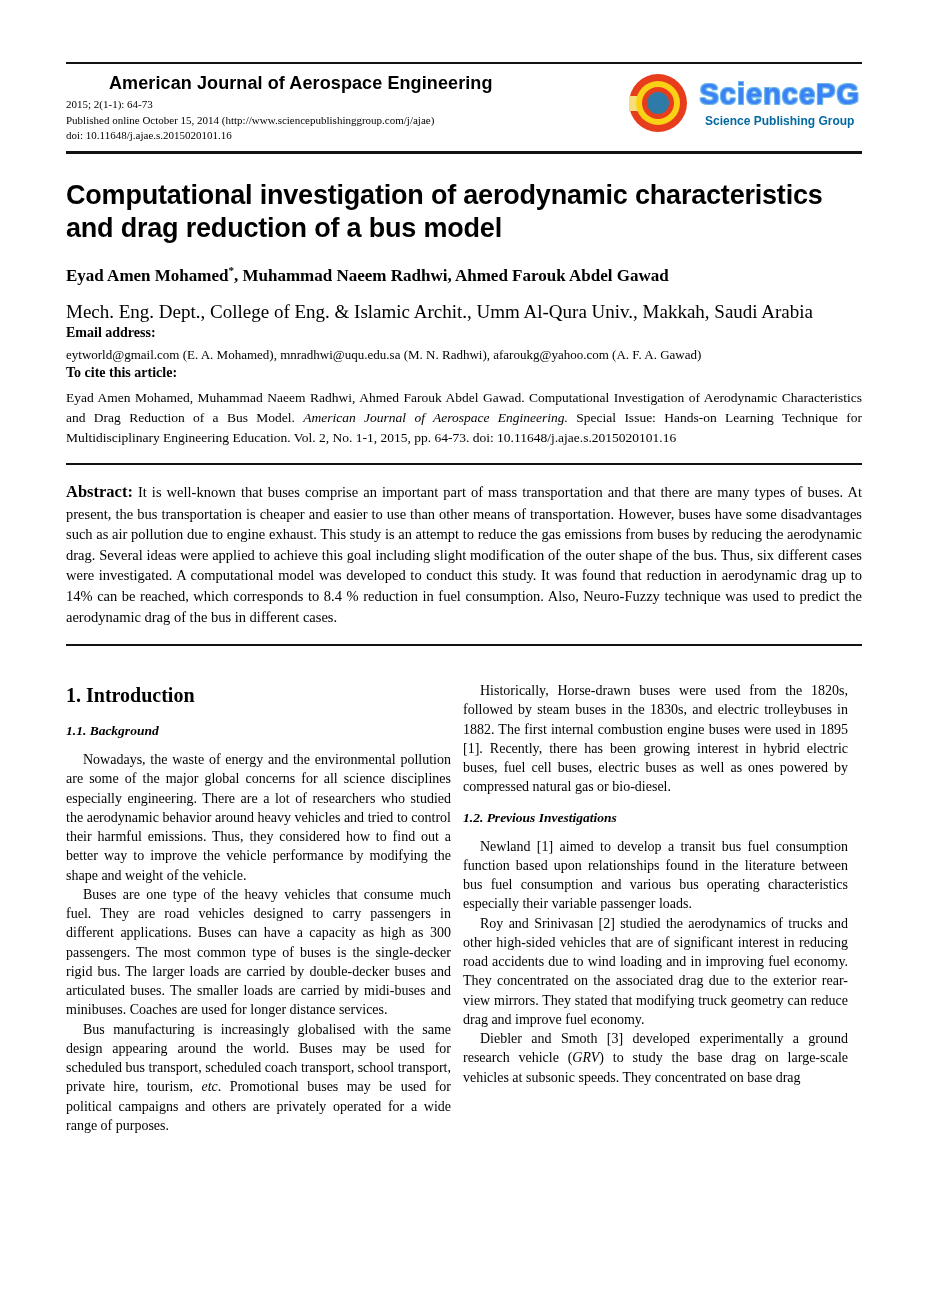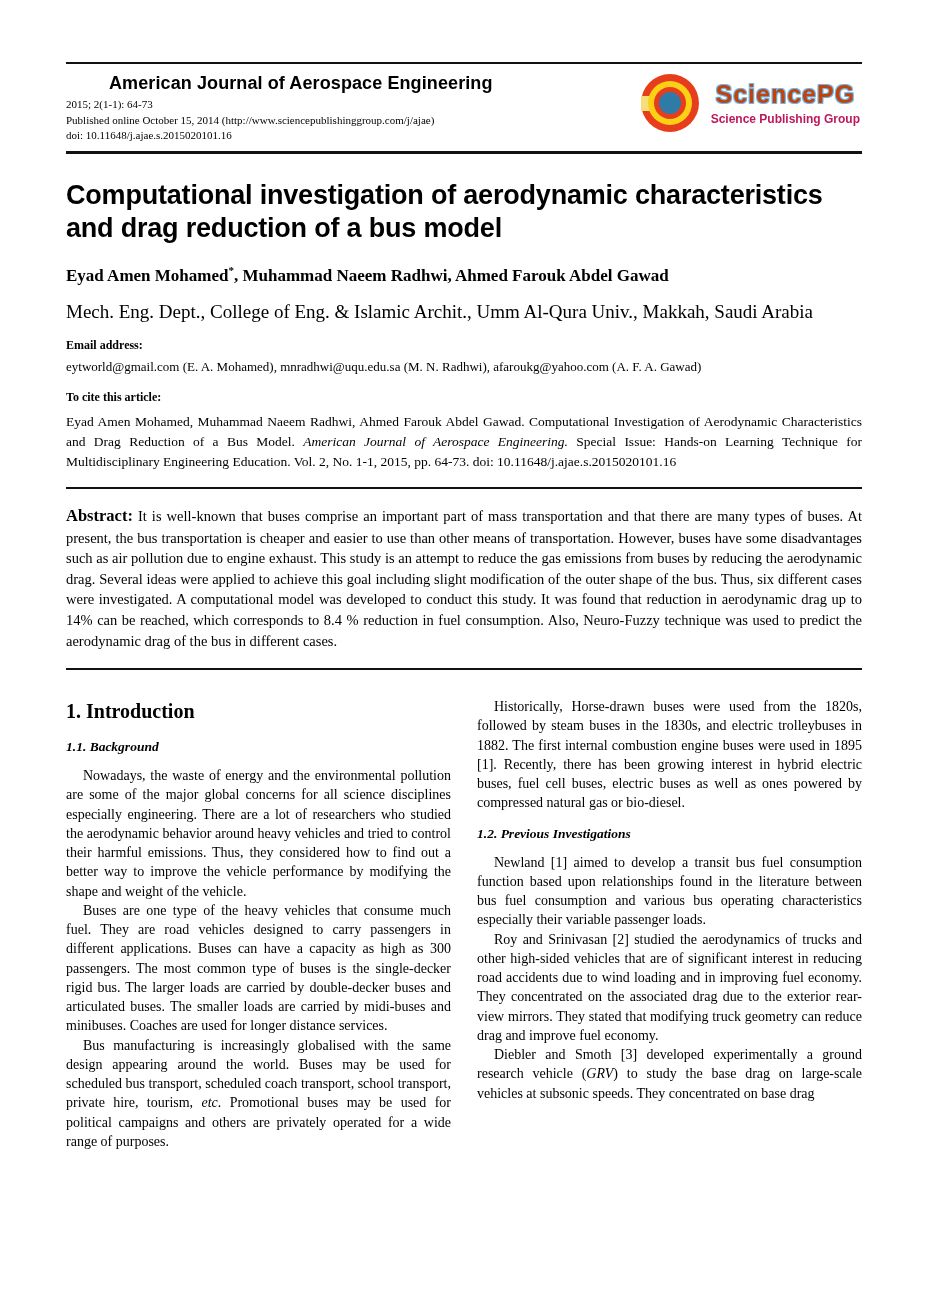--- a/index.html
+++ b/index.html
@@ -27,42 +27,42 @@
   
   .logo { display: flex; align-items: center; gap: 12px; margin-top: 1px; margin-right: 2px; }
   .emblem { position: relative; width: 58px; height: 58px; border-radius: 50%; background: #e83d1c; flex: 0 0 auto; }
   .emblem .stripe { position: absolute; left: 0; top: 22px; width: 28px; height: 15px; background: #f6de7a; }
   .emblem .ring-yellow { position: absolute; inset: 7px; border-radius: 50%; background: #fbd116; }
   .emblem .ring-red { position: absolute; inset: 6px; border-radius: 50%; background: #e83d1c; }
   .emblem .core { position: absolute; inset: 5px; border-radius: 50%; background: #2e7ba8; }
   .logo-text { display: flex; flex-direction: column; align-items: center; }
   .logo-brand {
     font-family: "Liberation Sans", sans-serif;
-    font-size: 25px; font-weight: bold; letter-spacing: 1px;
-    color: #c2410c;
+    font-size: 29px; font-weight: bold; letter-spacing: 1px;
+    color: #3b82f6;
     text-shadow: -1px -1px 0 #6db8e8, 1px -1px 0 #6db8e8, -1px 1px 0 #6db8e8, 1px 1px 0 #6db8e8;
   }
-  .logo-sub { font-family: "Liberation Sans", sans-serif; font-size: 12px; font-weight: bold; color: #be185d; margin-top: 3px; }
+  .logo-sub { font-family: "Liberation Sans", sans-serif; font-size: 12px; font-weight: bold; color: #0369a1; margin-top: 3px; }
 
   
   .title { font-family: "Liberation Sans", sans-serif; font-size: 27px; font-weight: bold; line-height: 1.22; margin-top: 25px; letter-spacing: -0.2px; }
   .authors { font-size: 17px; font-weight: bold; margin-top: 19px; }
   .authors sup { font-size: 11px; }
   .affiliation { font-size: 19px; margin-top: 15px; }
-  .front-heading { font-size: 12px; font-weight: bold; margin-top: 15px; }
+  .front-heading { font-size: 14px; font-weight: bold; margin-top: 2px; }
   .front-text { font-size: 13px; margin-top: 6px; }
   .citation { font-size: 13.5px; margin-top: 7px; line-height: 1.5; text-align: justify; }
   .sep-cite { margin-top: 15px; }
   .abstract { font-size: 14.5px; line-height: 1.42; text-align: justify; margin-top: 15px; }
   .abstract .lead, .keywords .lead { font-size: 16.5px; font-weight: bold; }
   .keywords { font-size: 14.5px; margin-top: 13px; }
   .sep-keywords { margin-top: 17px; }
 
   
-  .columns { display: flex; gap: 26px; margin-top: 27px; }
+  .columns { display: flex; gap: 12px; margin-top: 35px; }
   .col { width: 385px; flex: 0 0 auto; }
   .col h2 { font-size: 20px; font-weight: bold; font-family: "Liberation Serif", serif; margin: 3px 0 16px 0; }
   .col h3 { font-size: 13.5px; font-weight: bold; font-style: italic; margin: 13px 0 11px 0; }
   .col p { font-size: 14px; line-height: 1.375; text-align: justify; text-indent: 17px; }
 </style>
 </head>
 <body>
 
 <div class="page">
 

